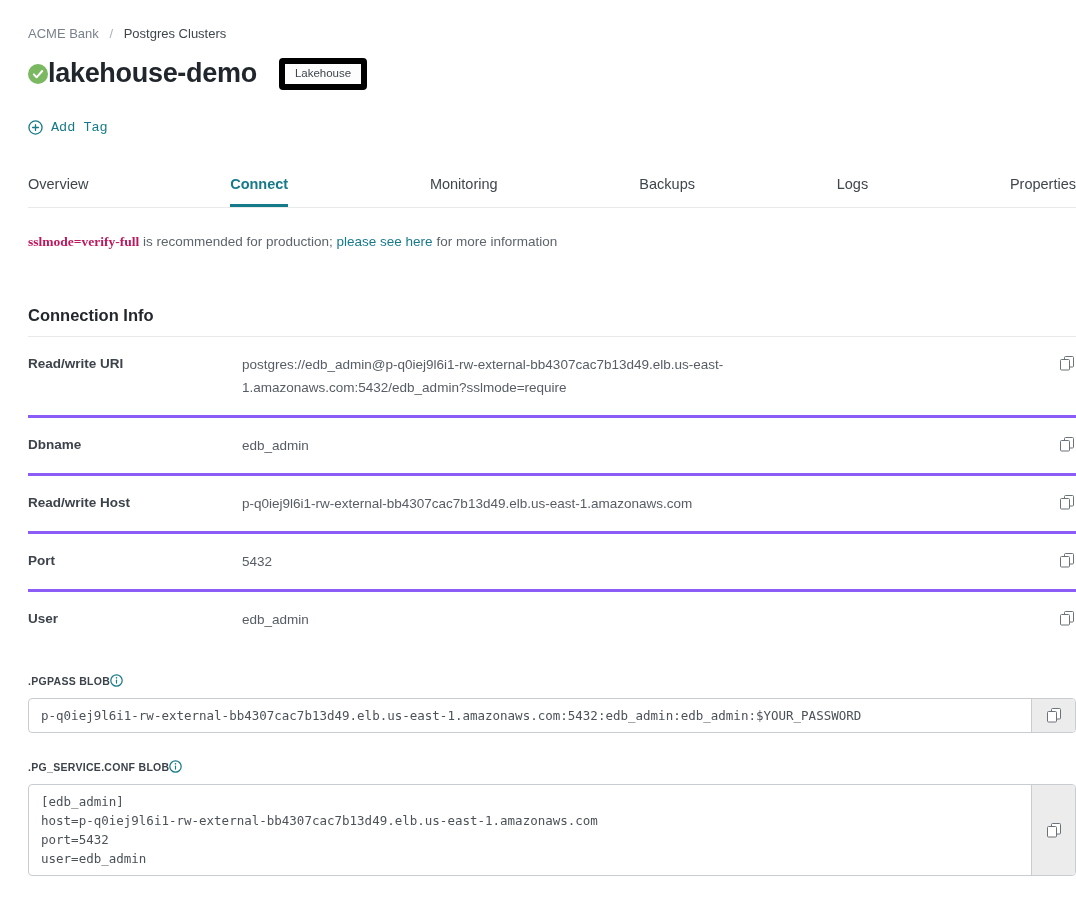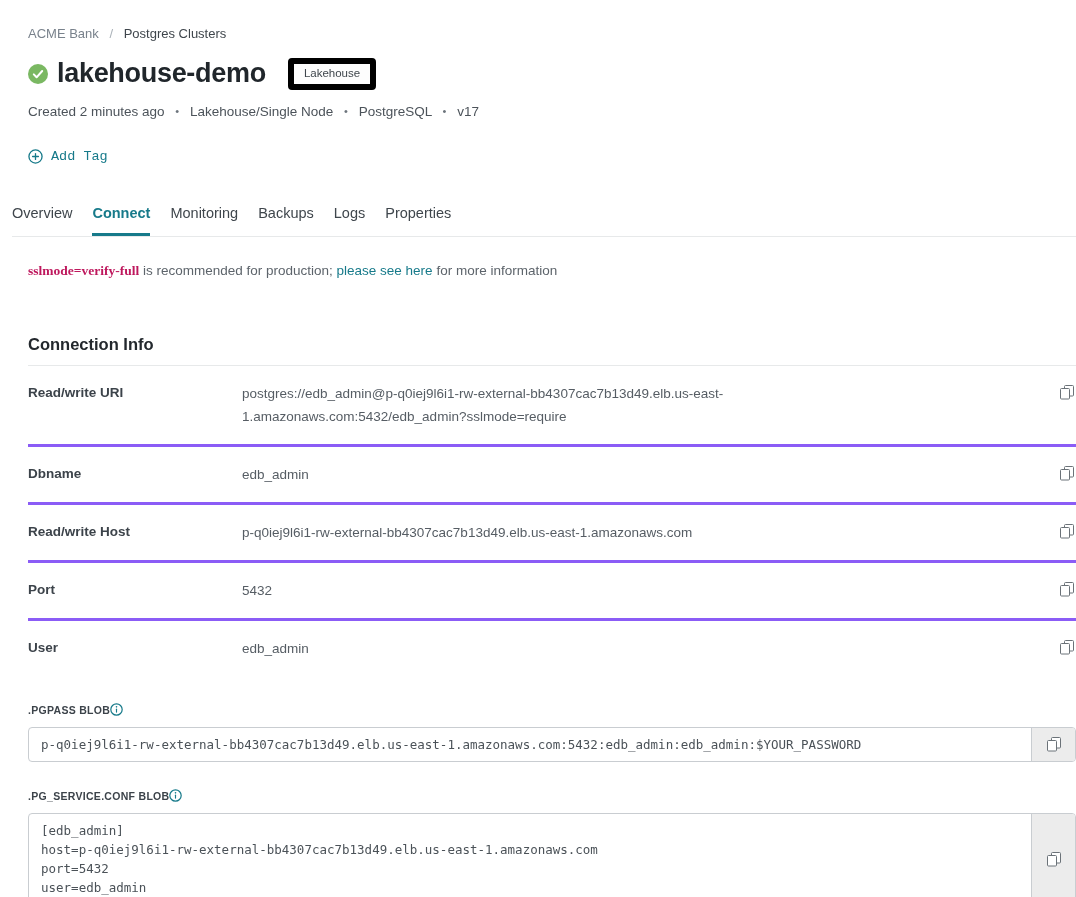--- a/index.html
+++ b/index.html
@@ -11,33 +11,33 @@
 
   
   .breadcrumb { font-size: 13px; line-height: 15px; }
   .crumb-first { color: #79828c; }
   .crumb-sep { color: #aab1b8; margin: 0 7px; }
   .crumb-last { color: #3f464c; }
 
   
   .header-row { display: flex; align-items: center; margin-top: 17px; }
   .status-icon { width: 20px; height: 20px; display: inline-flex; flex: none; }
-  .cluster-title { font-size: 27px; font-weight: 700; color: #20262b; letter-spacing: -0.3px; margin-left: 9px; }
+  .cluster-title { font-size: 27px; font-weight: 700; color: #20262b; letter-spacing: -0.3px; }
   .type-badge { margin-left: 22px; font-size: 11.5px; color: #3f464c; border: 6px solid #000000; border-radius: 4px; padding: 4px 10px; background: #fdfdfd; line-height: 1; }
 
   .meta-line { margin-top: 14px; font-size: 13.5px; color: #4c535a; }
   .meta-bullet { color: #6c747c; margin: 0 7px; font-size: 11px; vertical-align: 1px; }
 
   
   .add-tag { display: inline-flex; align-items: center; gap: 8px; margin-top: 30px; margin-left: 28px;
              background: none; border: none; cursor: pointer; color: #177a8a; font-size: 13.5px;
              font-family: Liberation Mono, monospace; padding: 0; }
 
   
-  .tabs { display: flex; gap: 20px; margin-left: 12px; margin-top: 37px; border-bottom: 1px solid #e7e9ea; }
+  .tabs { display: flex; gap: 50px; margin-left: 28px; margin-top: 37px; border-bottom: 1px solid #e7e9ea; justify-content: space-between; }
   .tab { font-size: 14.5px; color: #3f464c; padding-bottom: 12px; cursor: pointer; border-bottom: 3px solid transparent; }
   .tab.active { color: #177a8a; font-weight: 700; border-bottom-color: #177a8a; }
 
   
   .notice { margin-top: 25px; font-size: 13.5px; color: #5d646b; line-height: 1.4; }
   .notice .strong { font-weight: 700; color: #be185d; font-family: Liberation Serif, serif; }
   .notice a { color: #177a8a; text-decoration: none; cursor: pointer; }
 
   
   .section-heading { margin-top: 55px; font-size: 16.5px; font-weight: 700; color: #23282d; }
@@ -83,29 +83,20 @@
       <svg width="20" height="20" viewBox="0 0 20 20" class="copy-svg">
         <circle cx="10" cy="10" r="10" fill="#7ab862"></circle>
         <path d="M5.8 10.4l2.8 2.9 5.6-6.3" stroke="#ffffff" stroke-width="2" fill="none" stroke-linecap="round" stroke-linejoin="round"></path>
       </svg>
     </span>
     <h1 class="cluster-title">lakehouse-demo</h1>
     <span class="type-badge">Lakehouse</span>
   </div>
 
   
-  <div class="meta-line pad">
-    <span>Created 2 minutes ago</span>
-    <span class="meta-bullet">•</span>
-    <span>Lakehouse/Single Node</span>
-    <span class="meta-bullet">•</span>
-    <span>PostgreSQL</span>
-    <span class="meta-bullet">•</span>
-    <span>v17</span>
-  </div>
 
   
   <button class="add-tag">
     <span class="info-icon">
       <svg width="15" height="15" viewBox="0 0 16 16" class="copy-svg">
         <circle cx="8" cy="8" r="7" fill="none" stroke="#177a8a" stroke-width="1.4"></circle>
         <path d="M8 4.9v6.2M4.9 8h6.2" stroke="#177a8a" stroke-width="1.4" stroke-linecap="round"></path>
       </svg>
     </span>
     <span>Add Tag</span>

